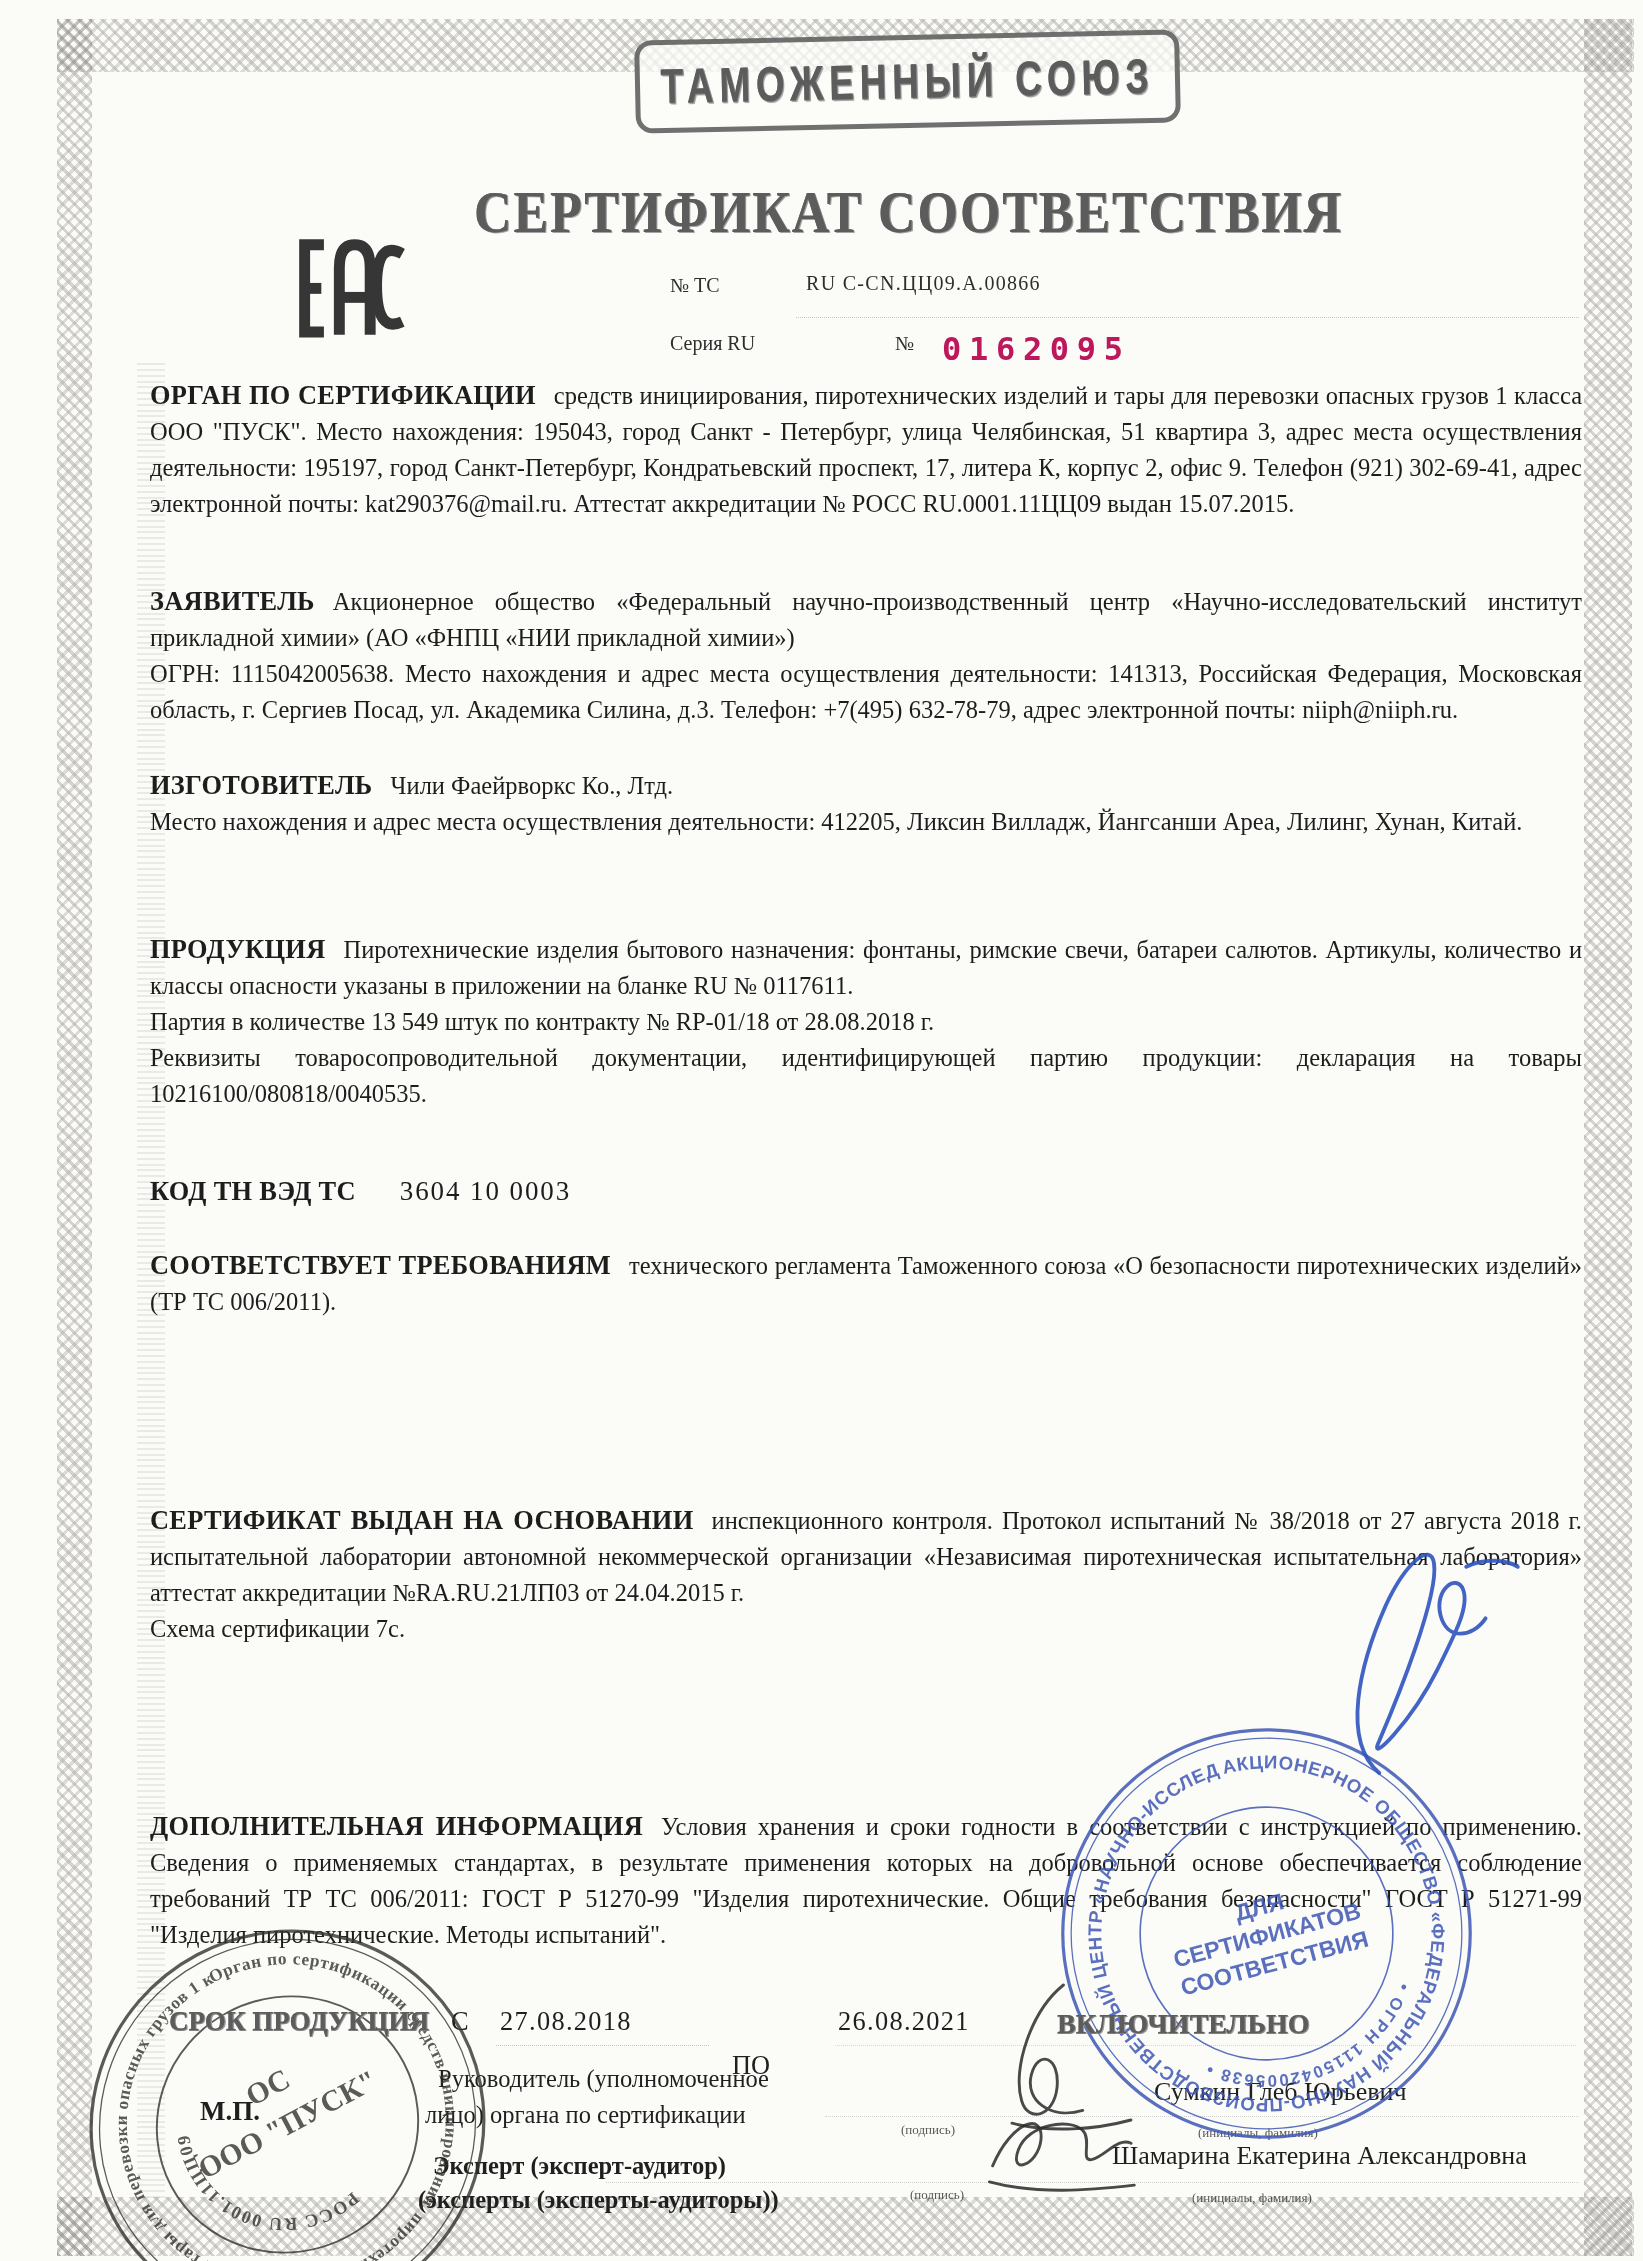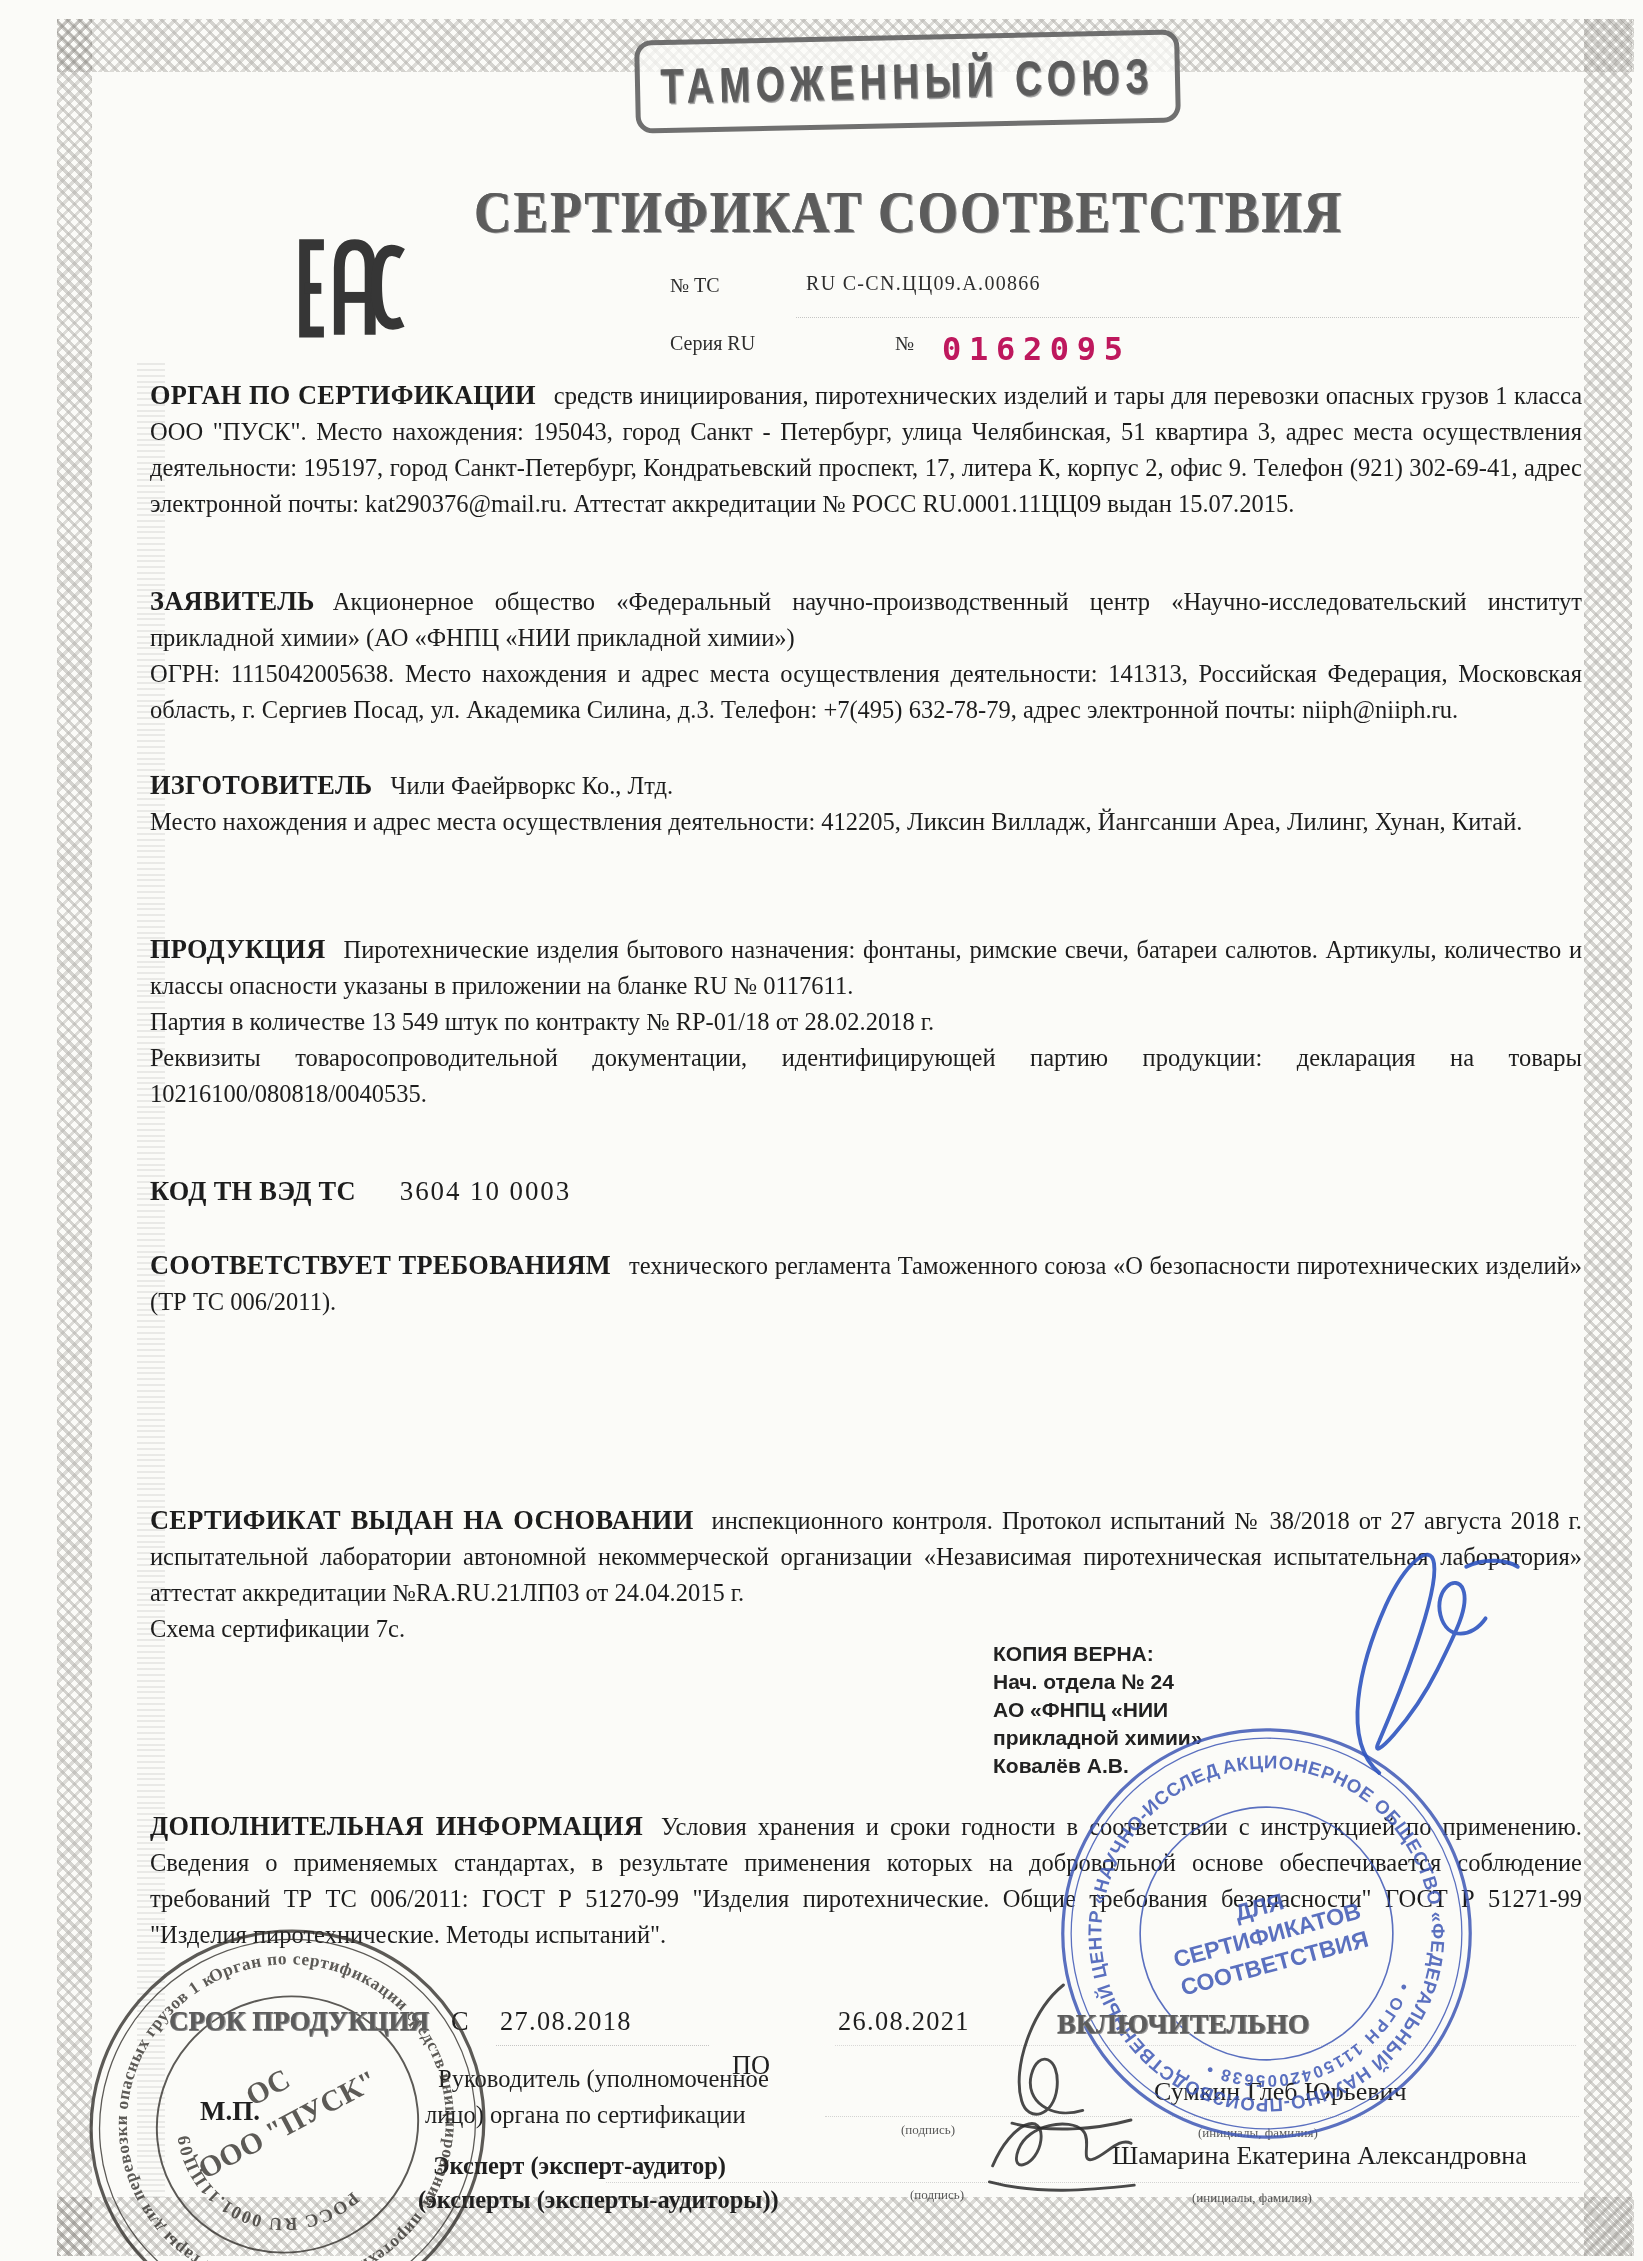--- a/index.html
+++ b/index.html
@@ -88,44 +88,37 @@
     <div>ОГРН: 1115042005638. Место нахождения и адрес места осуществления деятельности: 141313, Российская Федерация, Московская область, г. Сергиев Посад, ул. Академика Силина, д.3. Телефон: +7(495) 632-78-79, адрес электронной почты: niiph@niiph.ru.</div>
   </div>
 
   <div class="sec" style="top:767px;">
     <span class="lbl">ИЗГОТОВИТЕЛЬ</span><span>Чили Фаейрворкс Ко., Лтд.</span>
     <div>Место нахождения и адрес места осуществления деятельности: 412205, Ликсин Вилладж, Йангсанши Ареа, Лилинг, Хунан, Китай.</div>
   </div>
 
   <div class="sec" style="top:931px;">
     <span class="lbl">ПРОДУКЦИЯ</span><span>Пиротехнические изделия бытового назначения: фонтаны, римские свечи, батареи салютов. Артикулы, количество и классы опасности указаны в приложении на бланке RU № 0117611.</span>
-    <div>Партия в количестве 13 549 штук по контракту № RP-01/18 от 28.02.2018 г.</div>
+    <div>Партия в количестве 13 549 штук по контракту № RP-01/18 от 28.08.2018 г.</div>
     <div>Реквизиты товаросопроводительной документации, идентифицирующей партию продукции: декларация на товары 10216100/080818/0040535.</div>
   </div>
 
   <div class="sec" style="top:1173px;text-align:left;">
     <span class="lbl">КОД ТН ВЭД ТС</span><span style="margin-left:26px;font-size:27px;letter-spacing:1.9px;">3604 10 0003</span>
   </div>
 
   <div class="sec" style="top:1247px;">
     <span class="lbl">СООТВЕТСТВУЕТ ТРЕБОВАНИЯМ</span><span>технического регламента Таможенного союза «О безопасности пиротехнических изделий» (ТР ТС 006/2011).</span>
   </div>
 
   <div class="sec" style="top:1502px;">
     <span class="lbl">СЕРТИФИКАТ ВЫДАН НА ОСНОВАНИИ</span><span>инспекционного контроля. Протокол испытаний № 38/2018 от 27 августа 2018 г. испытательной лаборатории автономной некоммерческой организации «Независимая пиротехническая испытательная лаборатория» аттестат аккредитации №RA.RU.21ЛП03 от 24.04.2015 г.</span>
     <div>Схема сертификации 7с.</div>
   </div>
 
-  <div class="copy-block">
-    <div>КОПИЯ ВЕРНА:</div>
-    <div>Нач. отдела № 24</div>
-    <div>АО «ФНПЦ «НИИ</div>
-    <div>прикладной химии»</div>
-    <div>Ковалёв А.В.</div>
-  </div>
 
   <div class="sec" style="top:1808px;">
     <span class="lbl">ДОПОЛНИТЕЛЬНАЯ ИНФОРМАЦИЯ</span><span>Условия хранения и сроки годности в соответствии с инструкцией по применению. Сведения о применяемых стандартах, в результате применения которых на добровольной основе обеспечивается соблюдение требований ТР ТС 006/2011: ГОСТ Р 51270-99 "Изделия пиротехнические. Общие требования безопасности" ГОСТ Р 51271-99 "Изделия пиротехнические. Методы испытаний".</span>
   </div>
 
   <div class="validity">
     <span class="v-label grunge" style="left:169px;top:2006px;z-index:8;">СРОК ПРОДУКЦИЯ</span>
     <span class="v-date" style="left:451px;top:2006px;">С</span>
     <span class="v-date" style="left:500px;top:2006px;letter-spacing:1.3px;">27.08.2018</span>
     <span class="v-date" style="left:732px;top:2006px;margin-top:44px;">ПО</span>

